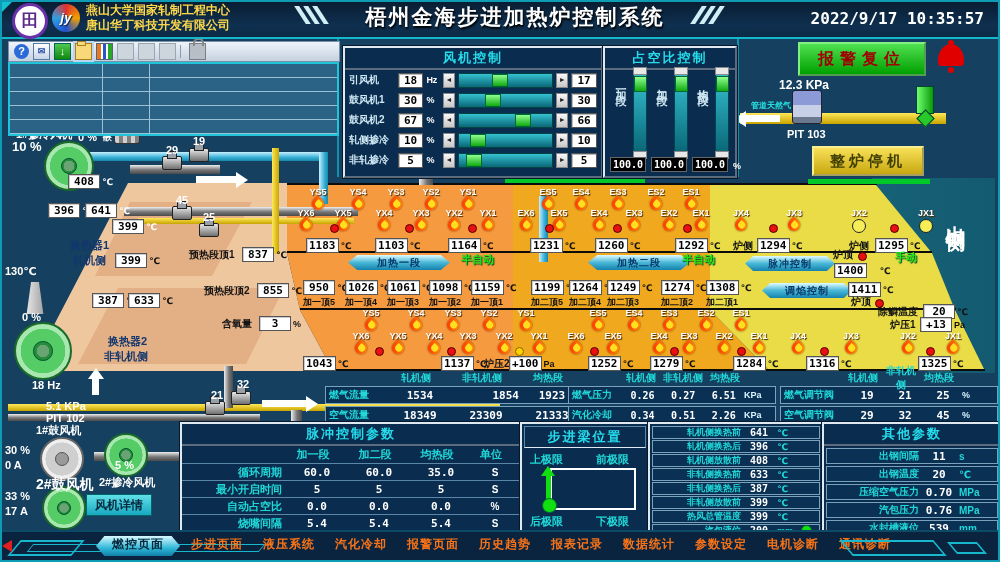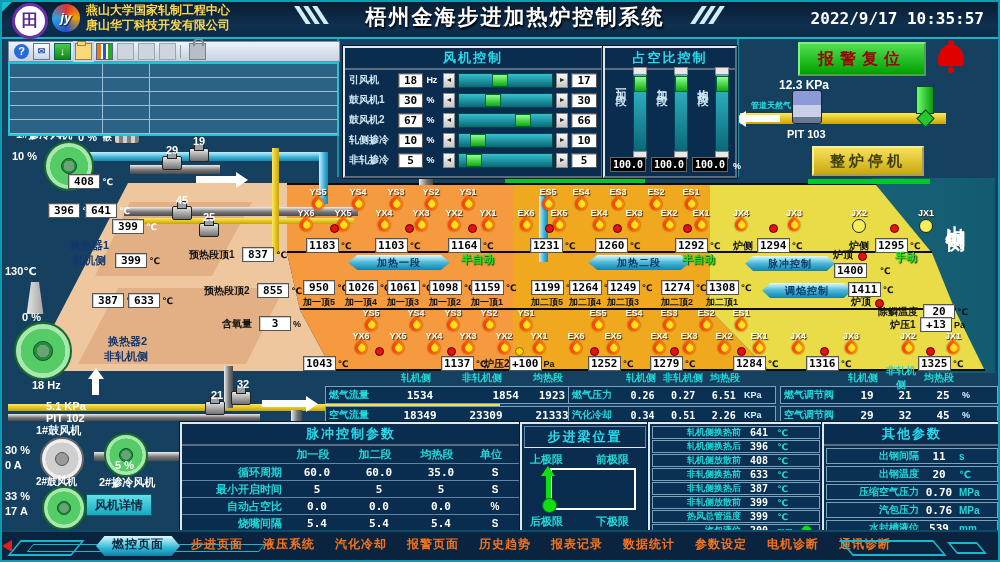--- a/index.html
+++ b/index.html
@@ -618,21 +618,21 @@
       <span class="u">℃</span>
     </div>
     <div class="lbl bk" style="left: 890px; top: 319px; position: absolute; font-size: 10px;">炉压1</div>
     <div class="vbox" style="left: 920px; top: 317px; position: absolute;">
       <div class="v">+13</div>
       <span class="u">Pa</span>
     </div>
     <div class="lbl wh vert" style="left: 944px; top: 210px; position: absolute; font-size: 20px;">出钢侧</div>
     <div class="lbl wh" style="left: 16px; top: 128px; position: absolute; font-size: 11px;">1#掺冷风机</div>
     <div class="lbl wh" style="left: 78px; top: 131px; position: absolute; font-size: 11px;">0  %</div>
-    <div class="lbl wh" style="left: 12px; top: 150px; position: absolute; font-size: 11px;">10  %</div>
+    <div class="lbl wh" style="left: 12px; top: 140px; position: absolute; font-size: 13px;">10  %</div>
     <div class="lbl wh vert" style="left: 102px; top: 122px; position: absolute; font-size: 9px;">放散</div>
     <div class="lbl wh" style="left: 166px; top: 144px; position: absolute; font-size: 11px;">29</div>
     <div class="lbl wh" style="left: 193px; top: 135px; position: absolute; font-size: 11px;">19</div>
     <div class="vbox" style="left: 68px; top: 174px; position: absolute;">
       <div class="v">408</div>
       <span class="u wh">℃</span>
     </div>
     <div class="vbox" style="left: 48px; top: 203px; position: absolute;">
       <div class="v">396</div>
       <span class="u wh">℃</span>
@@ -679,21 +679,21 @@
     <div class="lbl nv" style="left: 108px; top: 335px; position: absolute; font-size: 11px;">换热器2</div>
     <div class="lbl nv" style="left: 104px; top: 350px; position: absolute; font-size: 11px;">非轧机侧</div>
     <div class="lbl wh" style="left: 5px; top: 265px; position: absolute; font-size: 11px;">130℃</div>
     <div class="lbl wh" style="left: 22px; top: 311px; position: absolute; font-size: 11px;">0  %</div>
     <div class="lbl wh" style="left: 32px; top: 379px; position: absolute; font-size: 11px;">18  Hz</div>
     <div class="lbl wh" style="left: 46px; top: 400px; position: absolute; font-size: 11px;">5.1  KPa</div>
     <div class="lbl wh" style="left: 46px; top: 412px; position: absolute; font-size: 11px;">PIT  102</div>
     <div class="lbl wh" style="left: 36px; top: 424px; position: absolute; font-size: 11px;">1#鼓风机</div>
     <div class="lbl wh" style="left: 5px; top: 444px; position: absolute; font-size: 11px;">30  %</div>
     <div class="lbl wh" style="left: 5px; top: 459px; position: absolute; font-size: 11px;">0  A</div>
-    <div class="lbl wh" style="left: 36px; top: 476px; position: absolute; font-size: 10px;">2#鼓风机</div>
+    <div class="lbl wh" style="left: 36px; top: 476px; position: absolute; font-size: 14px;">2#鼓风机</div>
     <div class="lbl wh" style="left: 5px; top: 490px; position: absolute; font-size: 11px;">33  %</div>
     <div class="lbl wh" style="left: 5px; top: 505px; position: absolute; font-size: 11px;">17  A</div>
     <div class="lbl wh" style="left: 115px; top: 459px; position: absolute; font-size: 11px;">5  %</div>
     <div class="lbl wh" style="left: 99px; top: 476px; position: absolute; font-size: 11px;">2#掺冷风机</div>
     <div class="lbl wh" style="left: 211px; top: 389px; position: absolute; font-size: 11px;">21</div>
     <div class="lbl wh" style="left: 237px; top: 378px; position: absolute; font-size: 11px;">32</div>
     <div class="lbl wh" style="left: 779px; top: 79px; position: absolute; font-size: 12px;">12.3  KPa</div>
     <div class="lbl cy" style="left: 751px; top: 101px; position: absolute; font-size: 8px;">管道天然气</div>
     <div class="lbl wh" style="left: 787px; top: 128px; position: absolute; font-size: 11px;">PIT  103</div>
   </div>

